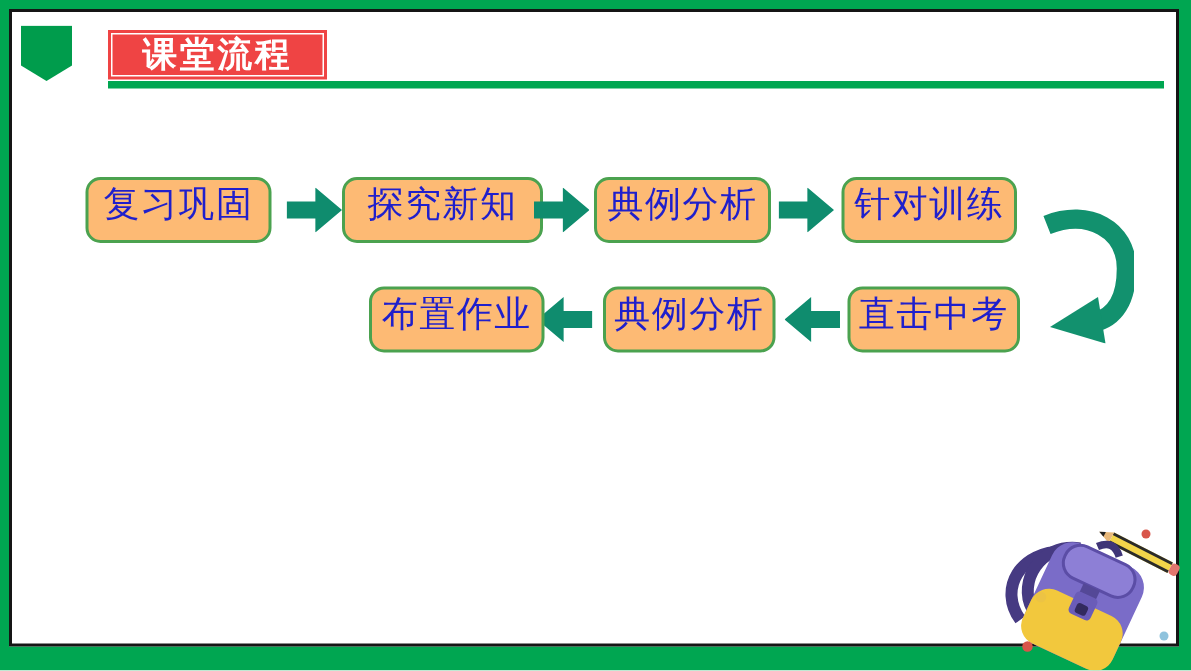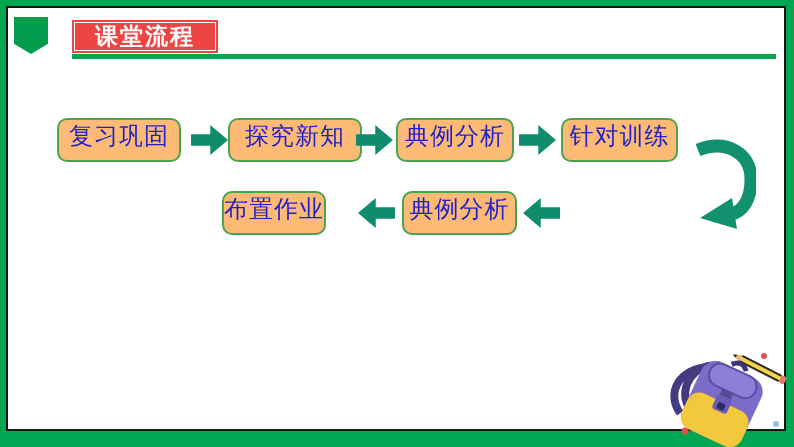--- a/index.html
+++ b/index.html
@@ -78,26 +78,29 @@
   <div class="arr arr-r" style="left:519px;top:125px"></div>
   <div class="flow-box" style="left:561px;top:118px;width:117px">
     <span>针对训练</span>
   </div>
 
   <svg class="curved-arrow" width="64" height="92" viewBox="0 0 64 92">
     <path d="M6,13 C34,2 59,16 59,42 C59,63 51,75 37,78" fill="none" stroke="#12916e" stroke-width="13"></path>
     <polygon points="40,61 45,92 8,81" fill="#12916e"></polygon>
   </svg>
 
+  <div class="flow-box" style="left:565px;top:191px;width:115px">
+    <span>直击中考</span>
+  </div>
   <div class="arr arr-l" style="left:523px;top:198px"></div>
   <div class="flow-box" style="left:402px;top:191px;width:115px">
     <span>典例分析</span>
   </div>
   <div class="arr arr-l" style="left:358px;top:198px"></div>
-  <div class="flow-box" style="left:222px;top:191px;width:104px">
+  <div class="flow-box" style="left:246px;top:191px;width:117px">
     <span>布置作业</span>
   </div>
 
   <svg class="corner-decor" width="134" height="111" viewBox="0 0 134 111">
 
     <g transform="translate(100.5,32.5) rotate(27)">
       <rect x="-22" y="-4" width="44" height="8" fill="#f3d54a"></rect>
       <rect x="-22" y="-4" width="44" height="2" fill="#2a2a2a"></rect>
       <rect x="-22" y="2" width="44" height="2" fill="#2a2a2a"></rect>
       <polygon points="-22,-4 -31,0 -22,4" fill="#e8b87a"></polygon>

